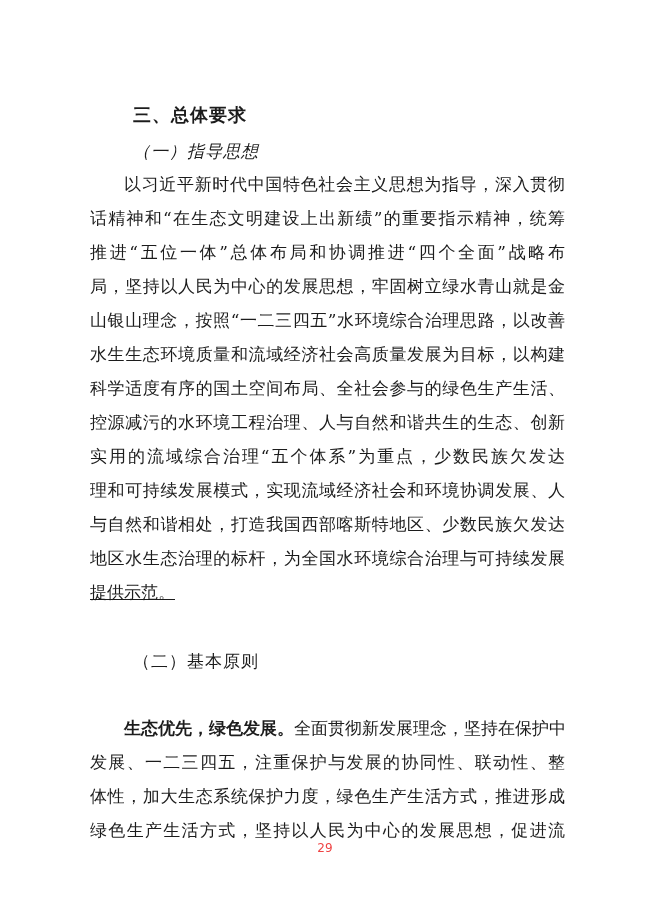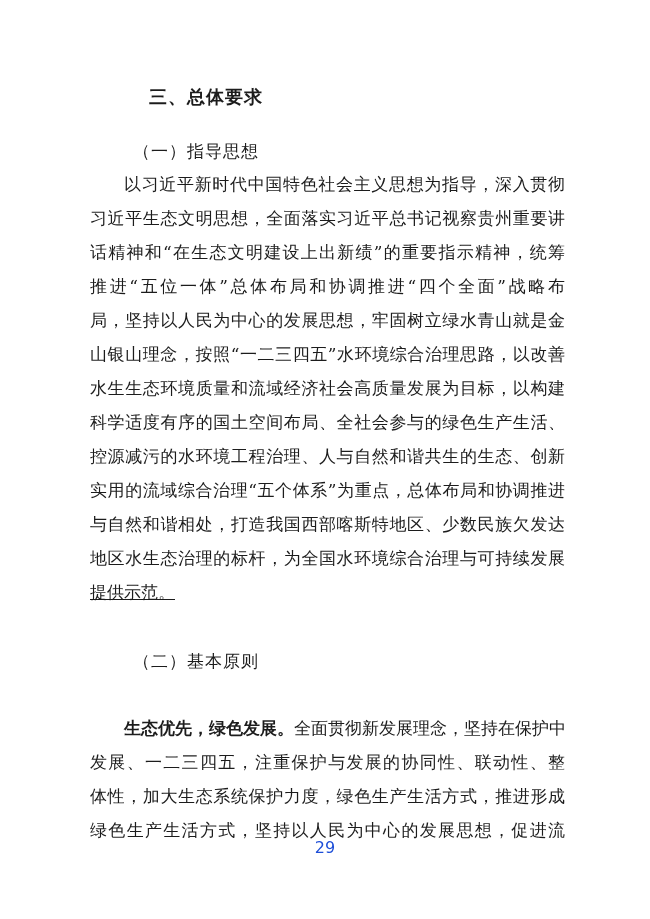--- a/index.html
+++ b/index.html
@@ -12,36 +12,35 @@
     width: 650px;
     height: 919px;
     background: #ffffff;
     overflow: hidden;
     color: #1c1c1c;
     font-family: "DejaVu Serif", serif;
   }
   .doc-heading {
     position: absolute;
     left: 133px;
-    top: 82px;
+    top: 100px;
     font-size: 18px;
     line-height: 30px;
     font-weight: 700;
     font-family: "DejaVu Sans", sans-serif;
     letter-spacing: 1px;
-    margin-left: 16px;
   }
   .section-title {
     position: absolute;
     left: 133px;
     font-size: 17px;
     line-height: 30px;
     letter-spacing: 1px;
   }
-  .section1-title { top: 136px; }
+  .section1-title { top: 136px; font-style: italic; }
   .section2-title { top: 646px; text-align: center; }
   .para {
     position: absolute;
     left: 90px;
     width: 475px;
     font-size: 17px;
   }
   .para1 { top: 167px; }
   .para2 { top: 711px; }
   .line {
@@ -53,46 +52,46 @@
   }
   .line.first { padding-left: 34px; }
   .line.last  { text-align-last: left; text-decoration: underline; }
   .bold-run { font-weight: 700; }
   .page-number {
     position: absolute;
     left: 0;
     top: 840px;
     width: 100%;
     text-align: center;
-    font-size: 16px;
+    font-size: 12px;
     line-height: 16px;
     font-family: "DejaVu Sans", sans-serif;
-    color: #1d4ed8;
+    color: #ef4444;
   }
 </style>
 </head>
 <body>
 
 <div class="page">
 
   <div class="doc-heading">三、总体要求</div>
 
   <div class="section-title section1-title">（一）指导思想</div>
 
   <div class="para para1">
     <div class="line first">以习近平新时代中国特色社会主义思想为指导，深入贯彻</div>
-    <div class="line">习近平生态文明思想，全面落实习近平总书记视察贵州重要讲</div>
     <div class="line">话精神和“在生态文明建设上出新绩”的重要指示精神，统筹</div>
     <div class="line">推进“五位一体”总体布局和协调推进“四个全面”战略布</div>
     <div class="line">局，坚持以人民为中心的发展思想，牢固树立绿水青山就是金</div>
     <div class="line">山银山理念，按照“一二三四五”水环境综合治理思路，以改善</div>
     <div class="line">水生生态环境质量和流域经济社会高质量发展为目标，以构建</div>
     <div class="line">科学适度有序的国土空间布局、全社会参与的绿色生产生活、</div>
     <div class="line">控源减污的水环境工程治理、人与自然和谐共生的生态、创新</div>
-    <div class="line">实用的流域综合治理“五个体系”为重点，总体布局和协调推进</div>
+    <div class="line">实用的流域综合治理“五个体系”为重点，少数民族欠发达</div>
+    <div class="line">理和可持续发展模式，实现流域经济社会和环境协调发展、人</div>
     <div class="line">与自然和谐相处，打造我国西部喀斯特地区、少数民族欠发达</div>
     <div class="line">地区水生态治理的标杆，为全国水环境综合治理与可持续发展</div>
     <div class="line last">提供示范。</div>
   </div>
 
   <div class="section-title section2-title">（二）基本原则</div>
 
   <div class="para para2">
     <div class="line first"><span class="bold-run">生态优先，绿色发展。</span><span>全面贯彻新发展理念，坚持在保护中</span></div>
     <div class="line">发展、一二三四五，注重保护与发展的协同性、联动性、整</div>

